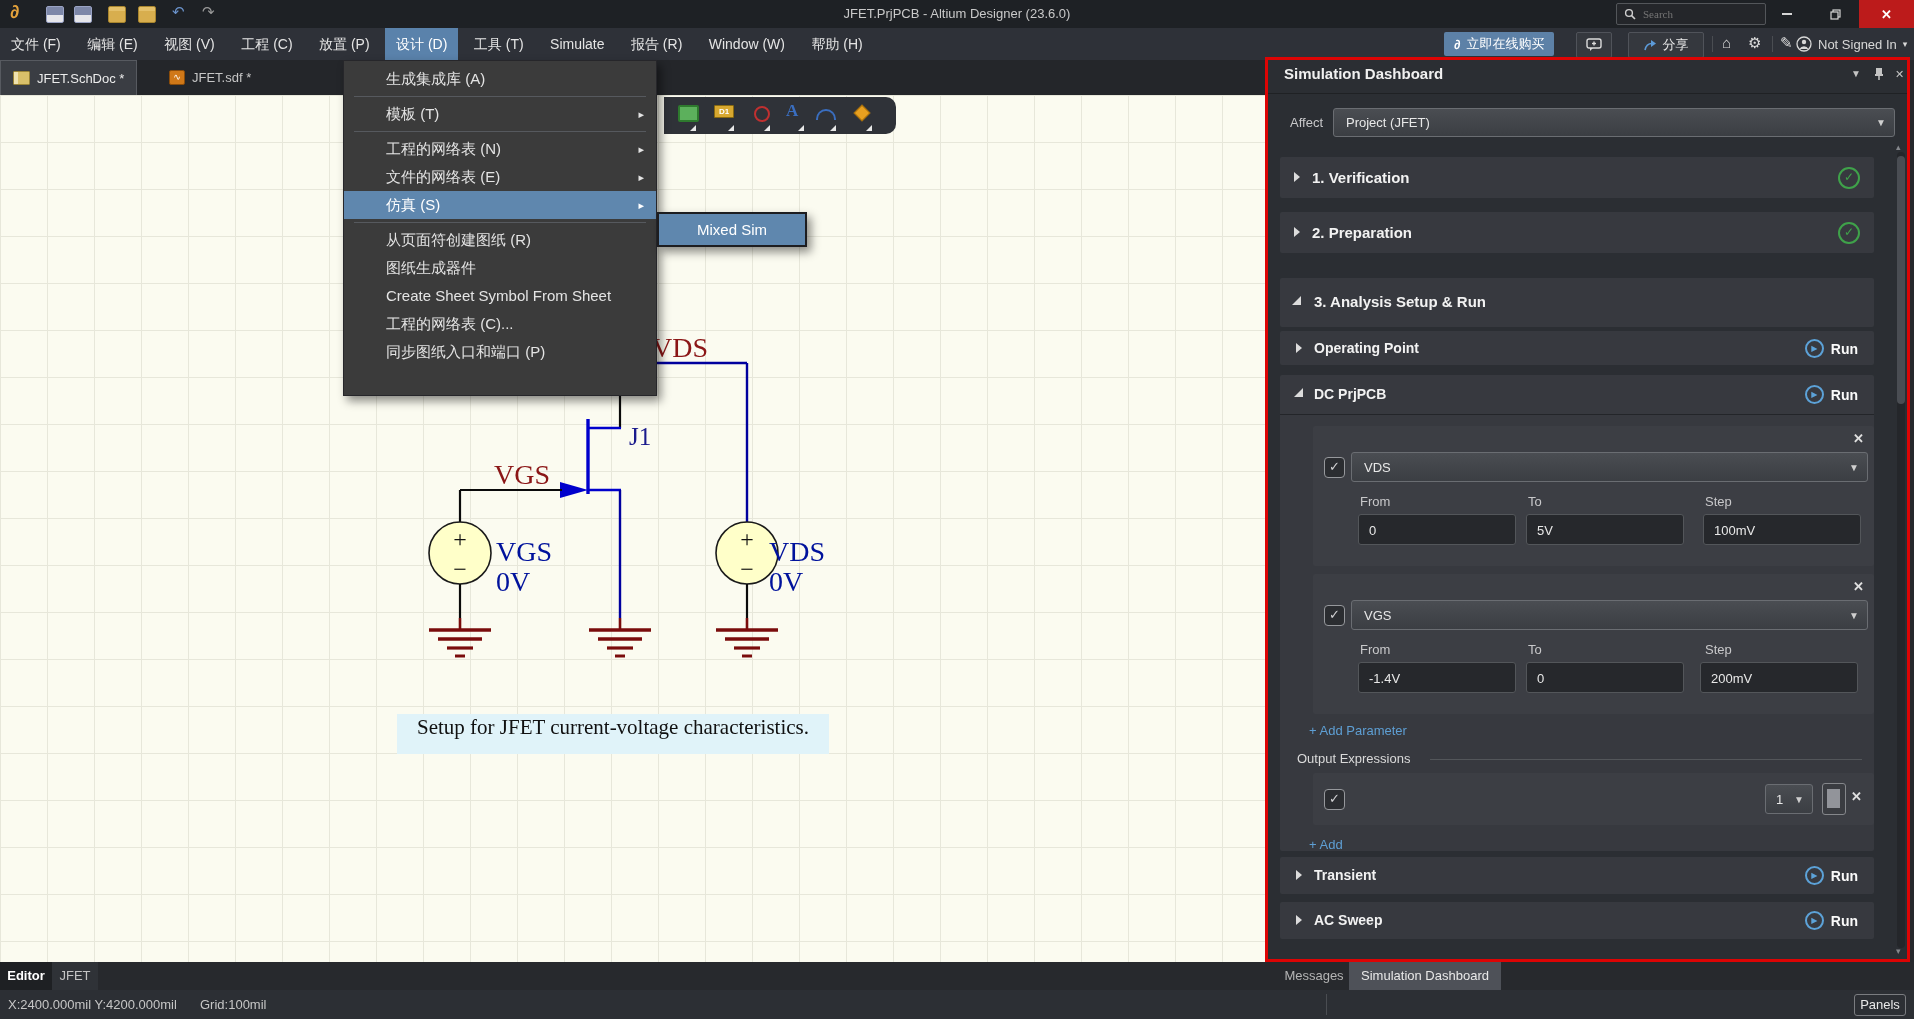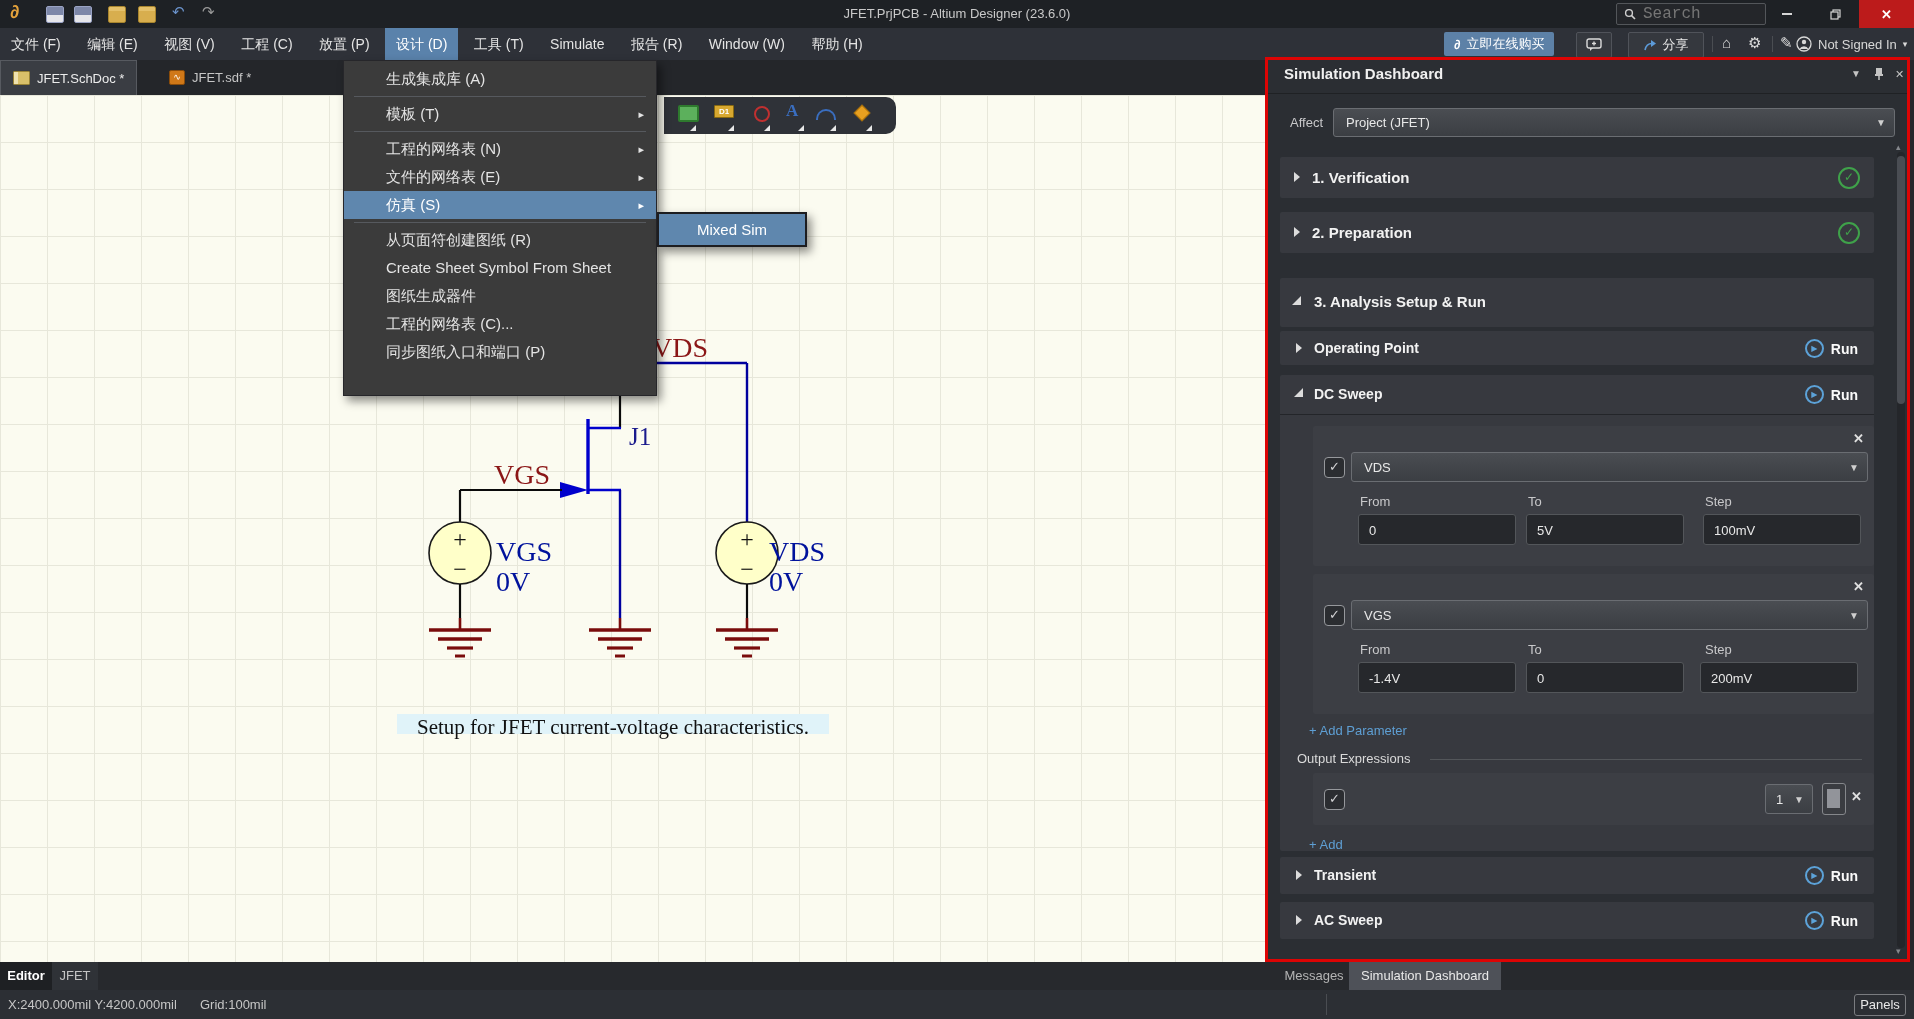--- a/index.html
+++ b/index.html
@@ -9,21 +9,21 @@
 
   
   .titlebar{position:absolute;left:0;top:0;width:1914px;height:28px;background:#1e2125;}
   .tb-title{position:absolute;left:0;right:0;top:0;height:28px;line-height:28px;text-align:center;color:#c9c9c9;font-size:13px;}
   .alogo{position:absolute;left:10px;top:2px;font-size:18px;font-style:italic;font-weight:bold;color:#e5a33c;}
   .qicon{position:absolute;top:6px;width:16px;height:15px;border-radius:2px;}
   .floppy{background:linear-gradient(#7d87a8 55%,#e6e6ea 55%);border:1px solid #9aa3c4;}
   .folder{background:linear-gradient(#e4c06a 30%,#d8ae4e 30%);border:1px solid #a8852e;}
   .uglyph{position:absolute;top:3px;font-size:15px;}
   .search{position:absolute;left:1616px;top:3px;width:148px;height:20px;background:#24262a;border:1px solid #53565a;border-radius:2px;display:flex;align-items:center;}
-  .search input{background:transparent;border:none;outline:none;color:#cfcfcf;font-size:16px;width:110px;font-family:Liberation Mono, monospace;}
+  .search input{background:transparent;border:none;outline:none;color:#cfcfcf;font-size:11px;width:110px;font-family:Liberation Serif, serif;}
   .winbtn{position:absolute;top:0;height:28px;display:flex;align-items:center;justify-content:center;color:#d6d6d6;}
   .wmin{left:1763px;width:48px;} .wres{left:1811px;width:48px;}
   .wclose{left:1859px;width:55px;background:#bc1b1b;color:#fff;font-size:13px;font-weight:bold;}
 
   
   .menubar{position:absolute;left:0;top:28px;width:1914px;height:32px;background:#2e3138;}
   .m-item{display:inline-block;height:32px;line-height:32px;padding:0 11px;color:#e4e4e4;font-size:14px;}
   .m-item.active{background:#5a82ab;color:#ffffff;}
   .buybtn{position:absolute;left:1444px;top:4px;height:24px;background:#5d81a7;border-radius:2px;color:#fff;font-size:13px;display:flex;align-items:center;padding:0 10px;gap:6px;}
   .sqbtn{position:absolute;top:4px;height:24px;background:#35383e;border:1px solid #50535a;border-radius:2px;display:flex;align-items:center;justify-content:center;}
@@ -44,21 +44,21 @@
                linear-gradient(90deg,#e7e7da 1px,transparent 1px) 0 0/47px 47px,#fbfbf0;}
   .cv-toolbar{position:absolute;left:664px;top:2px;width:232px;height:37px;background:#2f3238;border-radius:0 10px 10px 0;}
   .cvi{position:absolute;top:8px;}
   .cv-tri{position:absolute;bottom:3px;width:0;height:0;border-left:6px solid transparent;border-bottom:6px solid #e8e8e8;}
   .chipic{width:17px;height:13px;background:#5cb05c;border:2px solid #2e7a2e;border-radius:2px;}
   .d1ic{width:18px;height:11px;background:#d8a830;border:1px solid #8a6a10;border-radius:1px;color:#fff;font-size:8px;line-height:11px;text-align:center;font-weight:bold;}
   .probeic{width:12px;height:12px;border:2px solid #c03030;border-radius:50%;}
   .aic{color:#3a6ec0;font-size:17px;font-weight:bold;font-family:"Liberation Serif",serif;}
   .arcic{width:16px;height:9px;border:2px solid #3a6ec0;border-bottom:none;border-radius:16px 16px 0 0;}
   .diaic{width:10px;height:10px;background:#e8a020;border:1px solid #a06a08;transform:rotate(45deg);}
-  .caption{position:absolute;left:397px;top:619px;width:432px;height:20px;line-height:26px;text-align:center;background:#e0f3f9;color:#111;font-family:"Liberation Serif",serif;font-size:21px;}
+  .caption{position:absolute;left:397px;top:619px;width:432px;height:40px;line-height:26px;text-align:center;background:#e0f3f9;color:#111;font-family:"Liberation Serif",serif;font-size:21px;}
 
   
   .menu-pop{position:absolute;left:343px;top:60px;width:314px;height:336px;background:#3b3b3b;border:1px solid #26262a;box-shadow:4px 5px 9px rgba(0,0,0,.45);padding-top:4px;box-sizing:border-box;z-index:30;}
   .mi{position:relative;height:28px;line-height:28px;padding-left:42px;color:#e4e4e4;font-size:15px;}
   .mi.hl{background:#5f87ae;color:#ffffff;}
   .mi .arr{position:absolute;right:12px;top:0;font-size:11px;}
   .msep{height:1px;background:#56595e;margin:3px 10px;}
   .flyout{position:absolute;left:657px;top:212px;width:146px;height:31px;line-height:31px;text-align:center;background:#5f87ae;color:#fff;font-size:15px;border:2px solid #1d1d20;box-shadow:4px 5px 9px rgba(0,0,0,.45);z-index:31;}
 
   
@@ -266,22 +266,22 @@
   <div class="menu-pop">
     <div class="mi"><span>生成集成库 (A)</span></div>
     <div class="msep"></div>
     <div class="mi"><span>模板 (T)</span><span class="arr">▸</span></div>
     <div class="msep"></div>
     <div class="mi"><span>工程的网络表 (N)</span><span class="arr">▸</span></div>
     <div class="mi"><span>文件的网络表 (E)</span><span class="arr">▸</span></div>
     <div class="mi hl"><span>仿真 (S)</span><span class="arr">▸</span></div>
     <div class="msep"></div>
     <div class="mi"><span>从页面符创建图纸 (R)</span></div>
+    <div class="mi"><span>图纸生成器件</span></div>
     <div class="mi"><span>Create Sheet Symbol From Sheet</span></div>
-    <div class="mi"><span>图纸生成器件</span></div>
     <div class="mi"><span>工程的网络表 (C)...</span></div>
     <div class="mi"><span>同步图纸入口和端口 (P)</span></div>
   </div>
   <div class="flyout">Mixed Sim</div>
 
   <div class="panel">
     <div class="p-head">
       <span class="p-title">Simulation Dashboard</span>
       <span class="hic" style="left:583px;font-size:10px">▼</span>
       <svg class="hic" style="left:605px;top:7px" width="12" height="14" viewBox="0 0 12 14">
@@ -319,21 +319,21 @@
       <span class="tri-c abs" style="left:16px;top:12px"></span>
       <span class="row-title abs" style="left:34px;top:9px">Operating Point</span>
       <div class="run" style="top:8px">
         <span class="runi">▶</span>
         <span class="runt">Run</span>
       </div>
     </div>
 
     <div class="card" style="top:315px;height:476px">
       <span class="tri-e abs" style="left:14px;top:13px"></span>
-      <span class="row-title abs" style="left:34px;top:11px">DC Sweep</span>
+      <span class="row-title abs" style="left:34px;top:11px">DC PrjPCB</span>
       <div class="run" style="top:10px">
         <span class="runi">▶</span>
         <span class="runt">Run</span>
       </div>
       <div class="hline" style="left:0;top:39px;width:594px;background:#232529"></div>
 
       <div class="pcard" style="top:51px">
         <span class="xbtn" style="right:10px;top:5px">✕</span>
         <span class="cb" style="left:11px;top:31px">✓</span>
         <div class="ddl" style="left:38px;top:26px;width:517px;height:30px;padding-left:12px">

